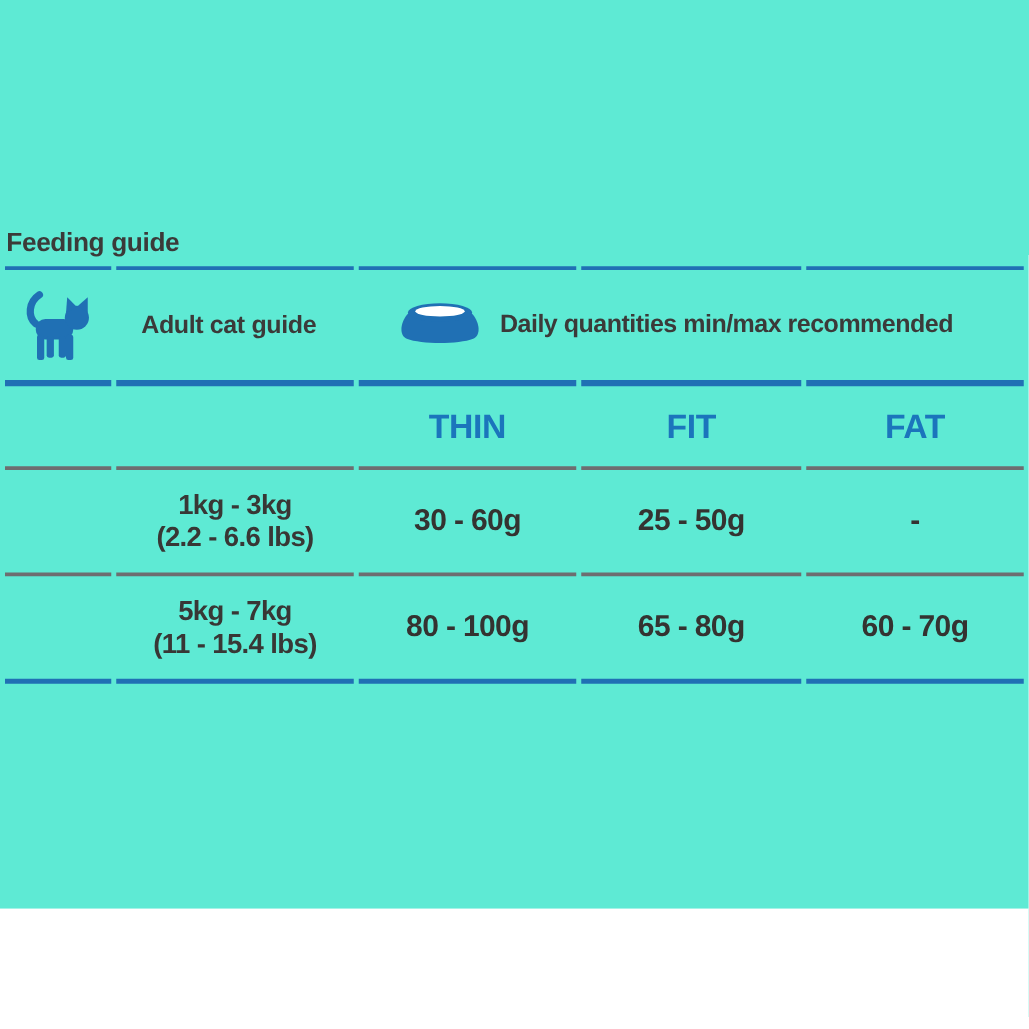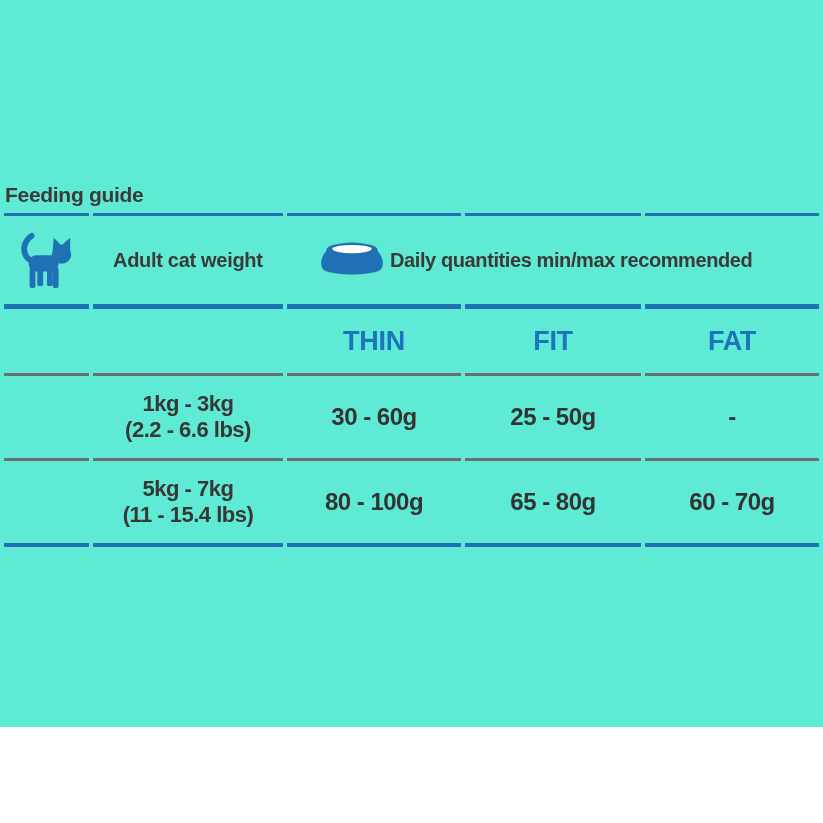--- a/index.html
+++ b/index.html
@@ -23,21 +23,21 @@
     border-top:3px solid #2070b4;
     border-bottom:5px solid #2070b4;
   }
   .weight-label {
     font-size:20px; font-weight:bold; color:#3b3a39;
     letter-spacing:-0.3px; padding-left:20px;
   }
   .qty-cell { position:relative; }
   .qty-overlay {
     position:absolute; left:32px; top:50%; transform:translateY(-50%);
-    display:flex; align-items:center; gap:5px; white-space:nowrap;
+    display:flex; align-items:center; gap:15px; white-space:nowrap;
   }
   .qty-overlay .lbl {
     font-size:20px; font-weight:bold; color:#3b3a39; letter-spacing:-0.4px;
   }
 
   
   tr.condrow td {
     height:64px;
     border-bottom:3px solid #6d6e70;
     text-align:center;
@@ -89,21 +89,21 @@
             <rect x="20" y="41" width="6" height="18" rx="2"></rect>
             <rect x="30" y="41" width="6" height="18" rx="2"></rect>
             <rect x="36" y="40" width="6" height="21" rx="2"></rect>
             <circle cx="45" cy="26" r="10"></circle>
             <polygon points="36,22 37,9 45,17"></polygon>
             <polygon points="46,16 54,9 54,22"></polygon>
           </g>
         </svg>
       </td>
       <td>
-        <span class="weight-label">Adult cat weight</span>
+        <span class="weight-label">Adult cat guide</span>
       </td>
       <td class="qty-cell">
         <div class="qty-overlay">
           <svg width="66" height="43" viewBox="0 0 72 46">
             <path d="M9 12 C1 20 0 32 7 35 C20 40 52 40 65 35 C72 32 71 20 63 12 Z" fill="#2070b4"></path>
             <ellipse cx="36" cy="12" rx="28" ry="8" fill="#2070b4"></ellipse>
             <ellipse cx="36" cy="11" rx="21.5" ry="4.5" fill="#ffffff"></ellipse>
           </svg>
           <span class="lbl">Daily quantities min/max recommended</span>
         </div>

